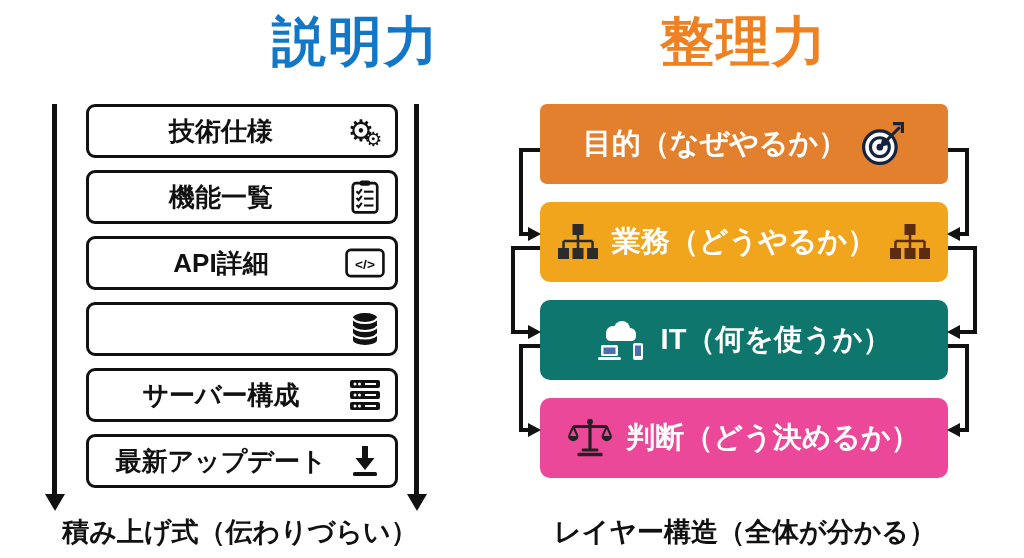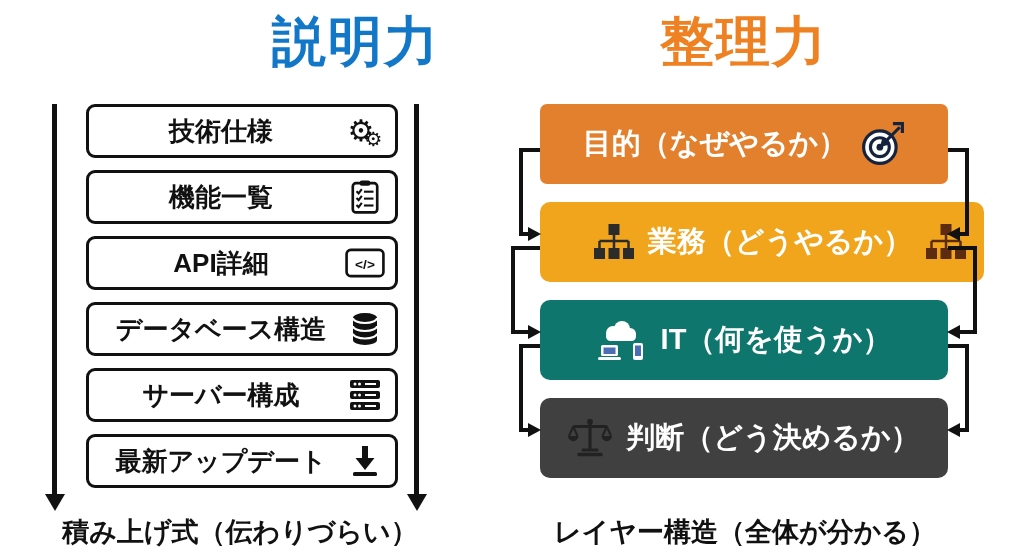--- a/index.html
+++ b/index.html
@@ -97,21 +97,20 @@
   <span>API詳細</span>
   <span class="lbox-icon">
     <svg width="40" height="30" viewBox="0 0 38 28">
       <rect x="1.5" y="1.5" width="35" height="25" rx="4" fill="#fff" stroke="#111" stroke-width="2.5"></rect>
       <text x="19" y="19.5" font-size="13" font-weight="bold" text-anchor="middle" fill="#111">&lt;/&gt;</text>
     </svg>
   </span>
 </div>
 
 <div class="lbox b4">
-  <span>データベース構造</span>
   <span class="lbox-icon">
     <svg width="28" height="34" viewBox="0 0 28 34">
       <path d="M2 6 a12 5 0 0 1 24 0 v22 a12 5 0 0 1 -24 0 z" fill="#111"></path>
       <path d="M2 6 a12 5 0 0 0 24 0" fill="none" stroke="#fff" stroke-width="2"></path>
       <path d="M2 14 a12 5 0 0 0 24 0" fill="none" stroke="#fff" stroke-width="2"></path>
       <path d="M2 21.5 a12 5 0 0 0 24 0" fill="none" stroke="#fff" stroke-width="2"></path>
     </svg>
   </span>
 </div>
 
@@ -155,21 +154,21 @@
       <circle cx="18" cy="24" r="15.5" fill="#fff" stroke="#15233c" stroke-width="3"></circle>
       <circle cx="18" cy="24" r="9" fill="none" stroke="#15233c" stroke-width="3"></circle>
       <circle cx="18" cy="24" r="3.2" fill="#15233c"></circle>
       <line x1="18" y1="24" x2="37" y2="5" stroke="#15233c" stroke-width="3"></line>
       <path d="M30.5 1.5 h9 v9" fill="none" stroke="#15233c" stroke-width="3"></path>
       <path d="M18 24 l9 -2.5 l-6.5 -6.5 z" fill="#15233c"></path>
     </svg>
   </span>
 </div>
 
-<div class="layer l2" style="background: rgb(240, 165, 28); padding-left: 36px;">
+<div class="layer l2" style="background: rgb(240, 165, 28);">
   <span class="layer-icon">
     <svg width="40" height="36" viewBox="0 0 40 36">
       <rect x="14.5" y="0" width="11" height="11" fill="#2b2b2b"></rect>
       <line x1="20" y1="11" x2="20" y2="17" stroke="#2b2b2b" stroke-width="2.5"></line>
       <line x1="5.5" y1="17" x2="34.5" y2="17" stroke="#2b2b2b" stroke-width="2.5"></line>
       <line x1="5.5" y1="17" x2="5.5" y2="24" stroke="#2b2b2b" stroke-width="2.5"></line>
       <line x1="20" y1="17" x2="20" y2="24" stroke="#2b2b2b" stroke-width="2.5"></line>
       <line x1="34.5" y1="17" x2="34.5" y2="24" stroke="#2b2b2b" stroke-width="2.5"></line>
       <rect x="0" y="24" width="11" height="11" fill="#2b2b2b"></rect>
       <rect x="14.5" y="24" width="11" height="11" fill="#2b2b2b"></rect>
@@ -202,21 +201,21 @@
       <rect x="4" y="26" width="17" height="11" rx="1.5" fill="#fff"></rect>
       <rect x="6.5" y="28.5" width="12" height="6.5" fill="#4a6db3"></rect>
       <rect x="1" y="38" width="23" height="3" rx="1.5" fill="#fff"></rect>
       <rect x="36" y="24" width="10" height="17" rx="2" fill="#fff"></rect>
       <rect x="38" y="26.5" width="6" height="10.5" fill="#4a6db3"></rect>
     </svg>
   </span>
   <span>IT（何を使うか）</span>
 </div>
 
-<div class="layer l4" style="background: #404040;">
+<div class="layer l4" style="background: #ec4899;">
   <span class="layer-icon">
     <svg width="44" height="40" viewBox="0 0 42 38">
       <line x1="21" y1="4" x2="21" y2="30" stroke="#222" stroke-width="3"></line>
       <circle cx="21" cy="3.5" r="2.8" fill="#222"></circle>
       <line x1="5" y1="8" x2="37" y2="8" stroke="#222" stroke-width="3"></line>
       <path d="M5 8 L1 17 M5 8 L9 17" stroke="#222" stroke-width="2" fill="none"></path>
       <path d="M0 17 a5 5 0 0 0 10 0 z" fill="#222"></path>
       <path d="M37 8 L33 17 M37 8 L41 17" stroke="#222" stroke-width="2" fill="none"></path>
       <path d="M32 17 a5 5 0 0 0 10 0 z" fill="#222"></path>
       <rect x="13" y="29" width="16" height="3" rx="1" fill="#222"></rect>

